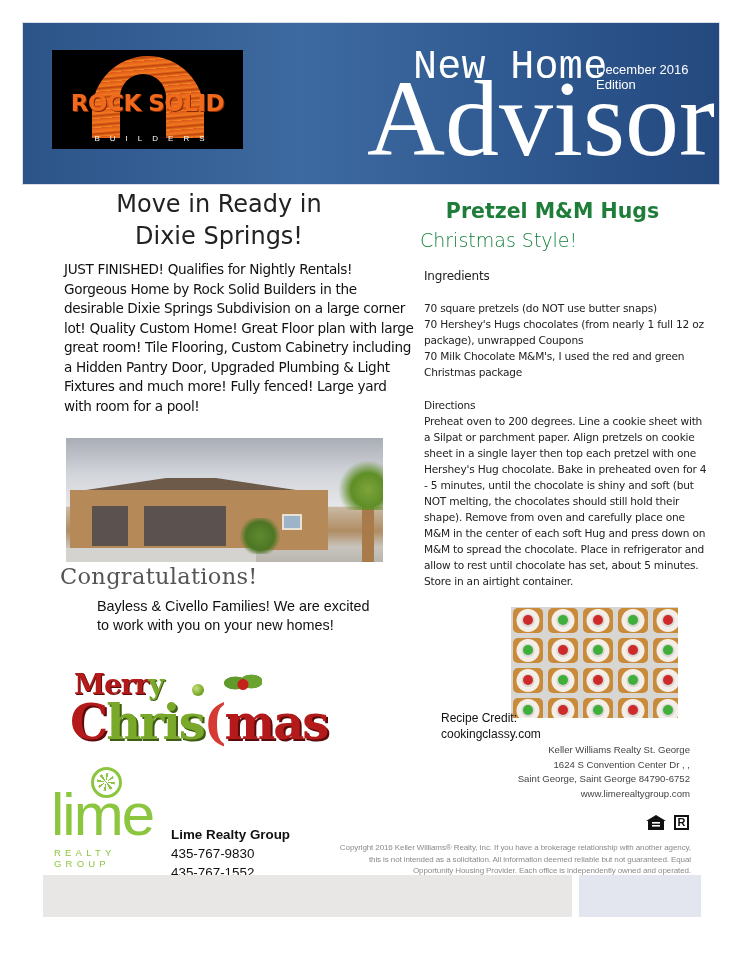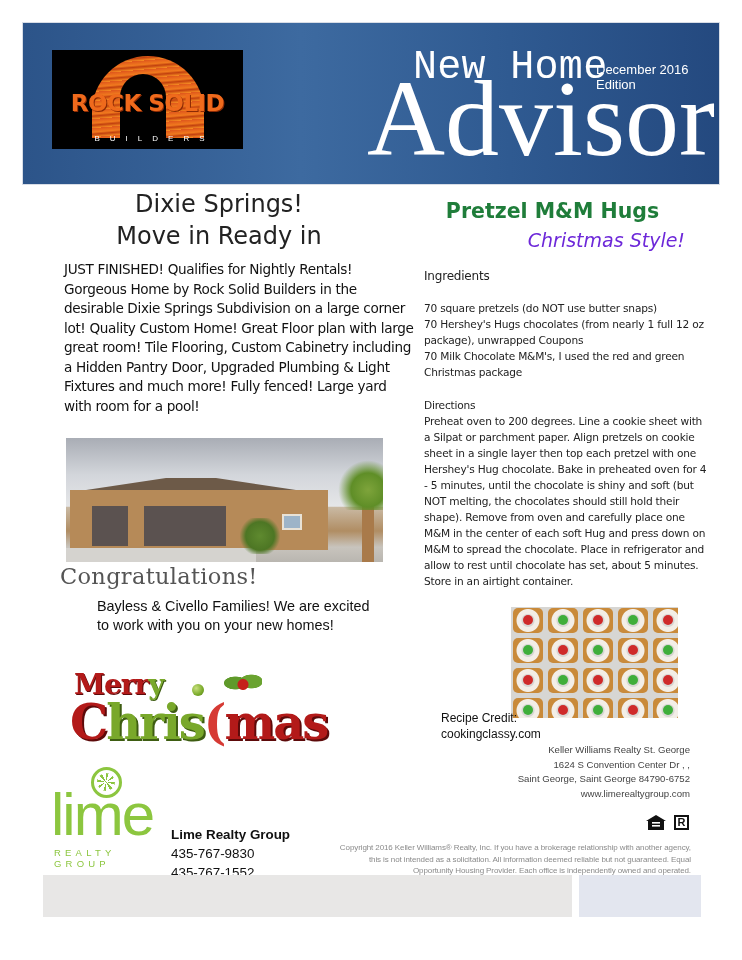--- a/index.html
+++ b/index.html
@@ -146,22 +146,22 @@
   }
   .contact { position: absolute; left: 171px; top: 777px; font-size: 13.4px; line-height: 19px; color: #111; margin-top: 48px; }
   .contact .name { font-weight: bold; }
 
   
   .recipe-title {
     position: absolute; left: 420px; top: 199px; width: 265px; text-align: center;
     font-family: "DejaVu Sans", sans-serif; font-weight: bold; font-size: 20.5px; color: #1f7d3a;
   }
   .recipe-sub {
-    position: absolute; left: 420px; top: 229px; width: 265px; text-align: right;
-    font-family: "DejaVu Sans", sans-serif; font-style: italic; font-size: 19px; color: #6d28d9;
+    position: absolute; left: 420px; top: 229px; width: 265px; text-align: left;
+    font-family: "DejaVu Sans", sans-serif; font-size: 19px; color: #15803d;
     font-weight: 300;
   }
   .recipe-text {
     position: absolute; left: 424px; width: 285px;
     font-family: "DejaVu Sans", sans-serif; font-size: 10.6px; line-height: 16px; color: #222;
     letter-spacing: -0.2px;
   }
   .ingredients-h { top: 268px; font-size: 12px; }
   .ingredients-list { top: 300px; }
   .directions { top: 397px; }
@@ -221,22 +221,22 @@
   </div>
   <div class="title-top">New Home</div>
   <div class="title-main">Advisor</div>
   <div class="edition">
     <div>December 2016</div>
     <div>Edition</div>
   </div>
 </div>
 
 <div class="move-title">
+  <div>Move in Ready in</div>
   <div>Dixie Springs!</div>
-  <div>Move in Ready in</div>
 </div>
 <div class="move-body">JUST FINISHED! Qualifies for Nightly Rentals! Gorgeous Home by Rock Solid Builders in the desirable Dixie Springs Subdivision on a large corner lot! Quality Custom Home! Great Floor plan with large great room! Tile Flooring, Custom Cabinetry including a Hidden Pantry Door, Upgraded Plumbing &amp; Light Fixtures and much more! Fully fenced! Large yard with room for a pool!</div>
 
 <div class="house-photo">
   <div class="house-body"></div>
   <div class="house-roof"></div>
   <div class="garage1"></div>
   <div class="garage2"></div>
   <div class="house-window"></div>
   <div class="driveway"></div>

